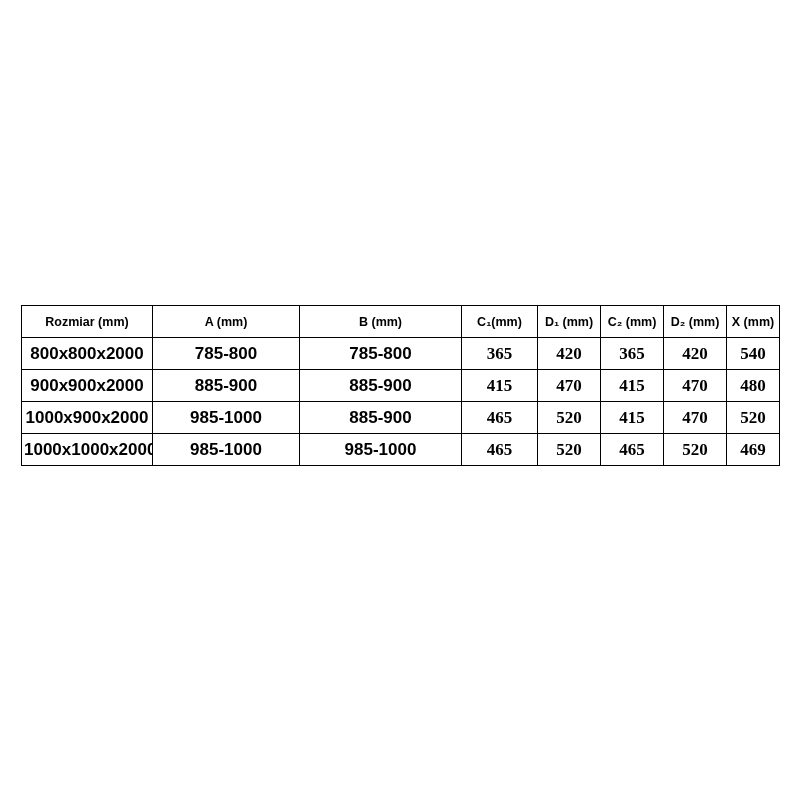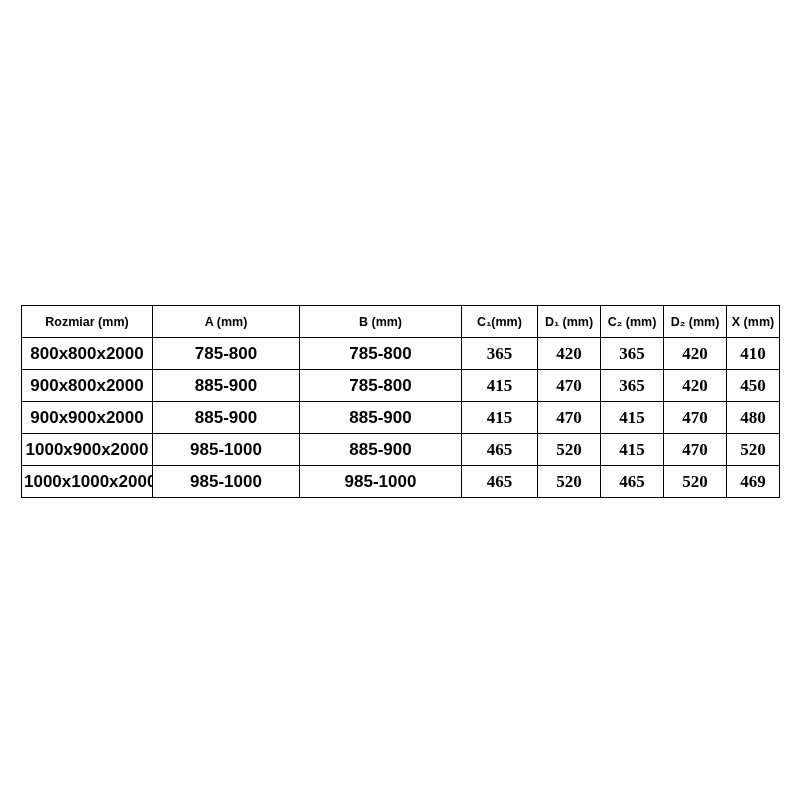--- a/index.html
+++ b/index.html
@@ -93,33 +93,23 @@
         </tr>
 
         <tr class="body">
           <td>800x800x2000</td>
           <td>785-800</td>
           <td>785-800</td>
           <td class="numcell">365</td>
           <td class="numcell">420</td>
           <td class="numcell">365</td>
           <td class="numcell">420</td>
-          <td class="numcell">410</td>
+          <td class="numcell">540</td>
         </tr>
 
-        <tr class="body">
-          <td>900x800x2000</td>
-          <td>885-900</td>
-          <td>785-800</td>
-          <td class="numcell">415</td>
-          <td class="numcell">470</td>
-          <td class="numcell">365</td>
-          <td class="numcell">420</td>
-          <td class="numcell">450</td>
-        </tr>
 
         <tr class="body">
           <td>900x900x2000</td>
           <td>885-900</td>
           <td>885-900</td>
           <td class="numcell">415</td>
           <td class="numcell">470</td>
           <td class="numcell">415</td>
           <td class="numcell">470</td>
           <td class="numcell">480</td>

